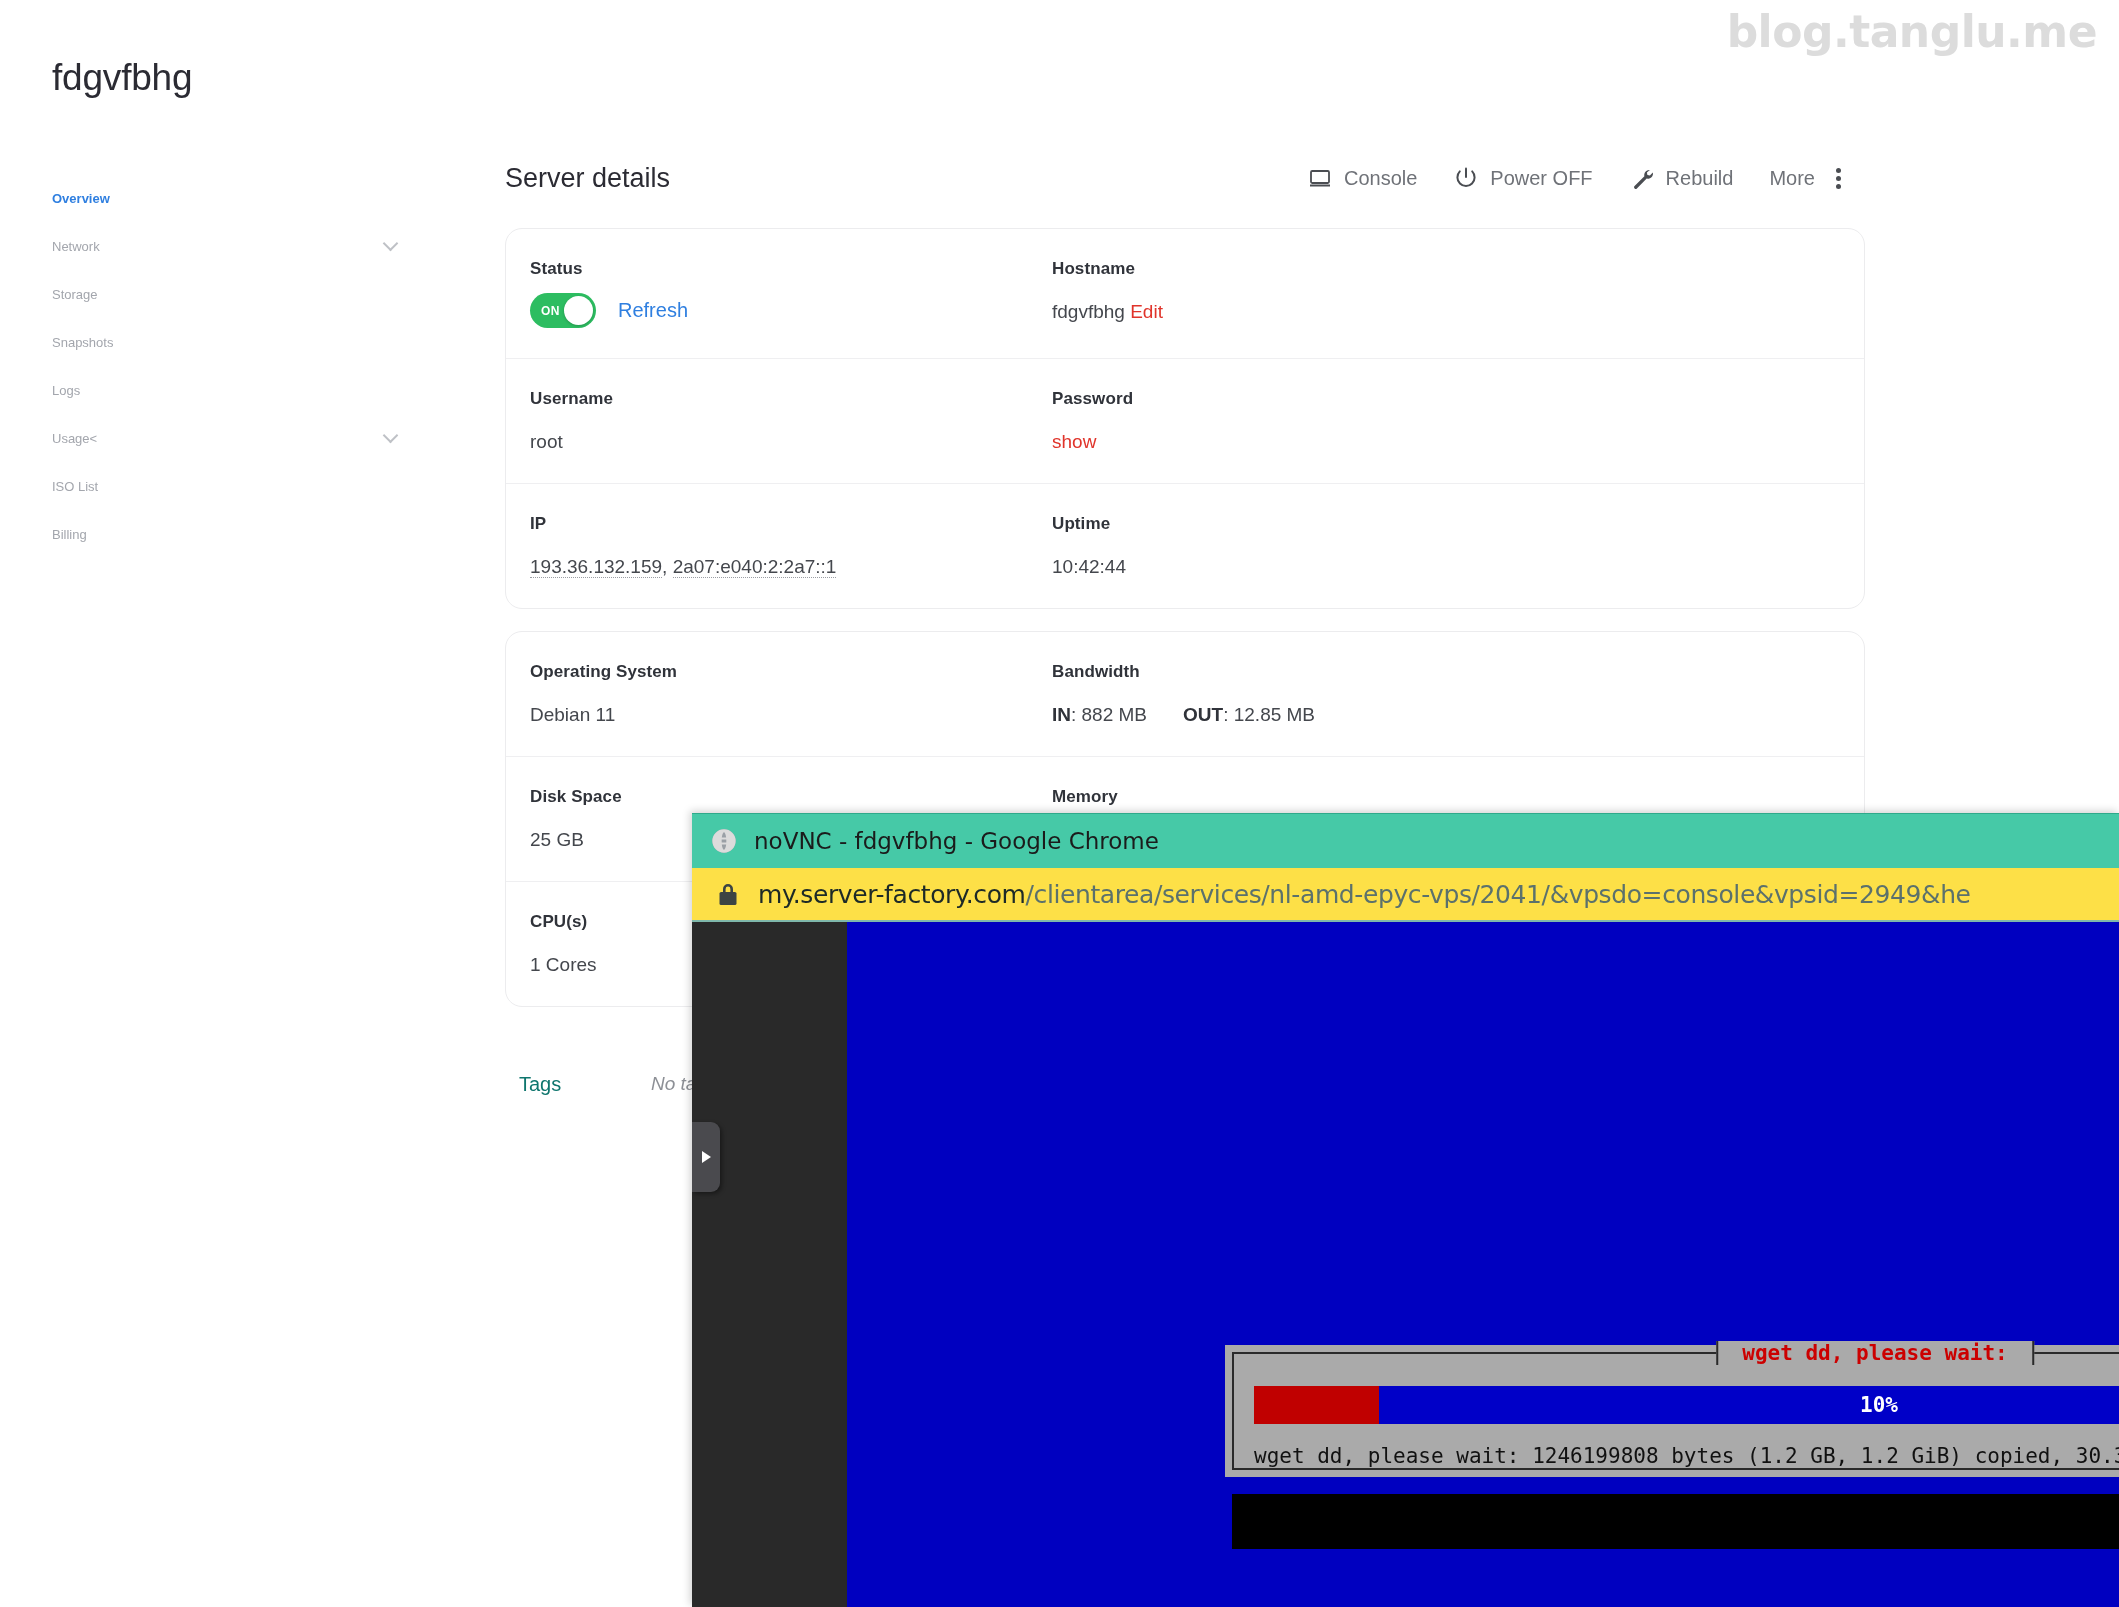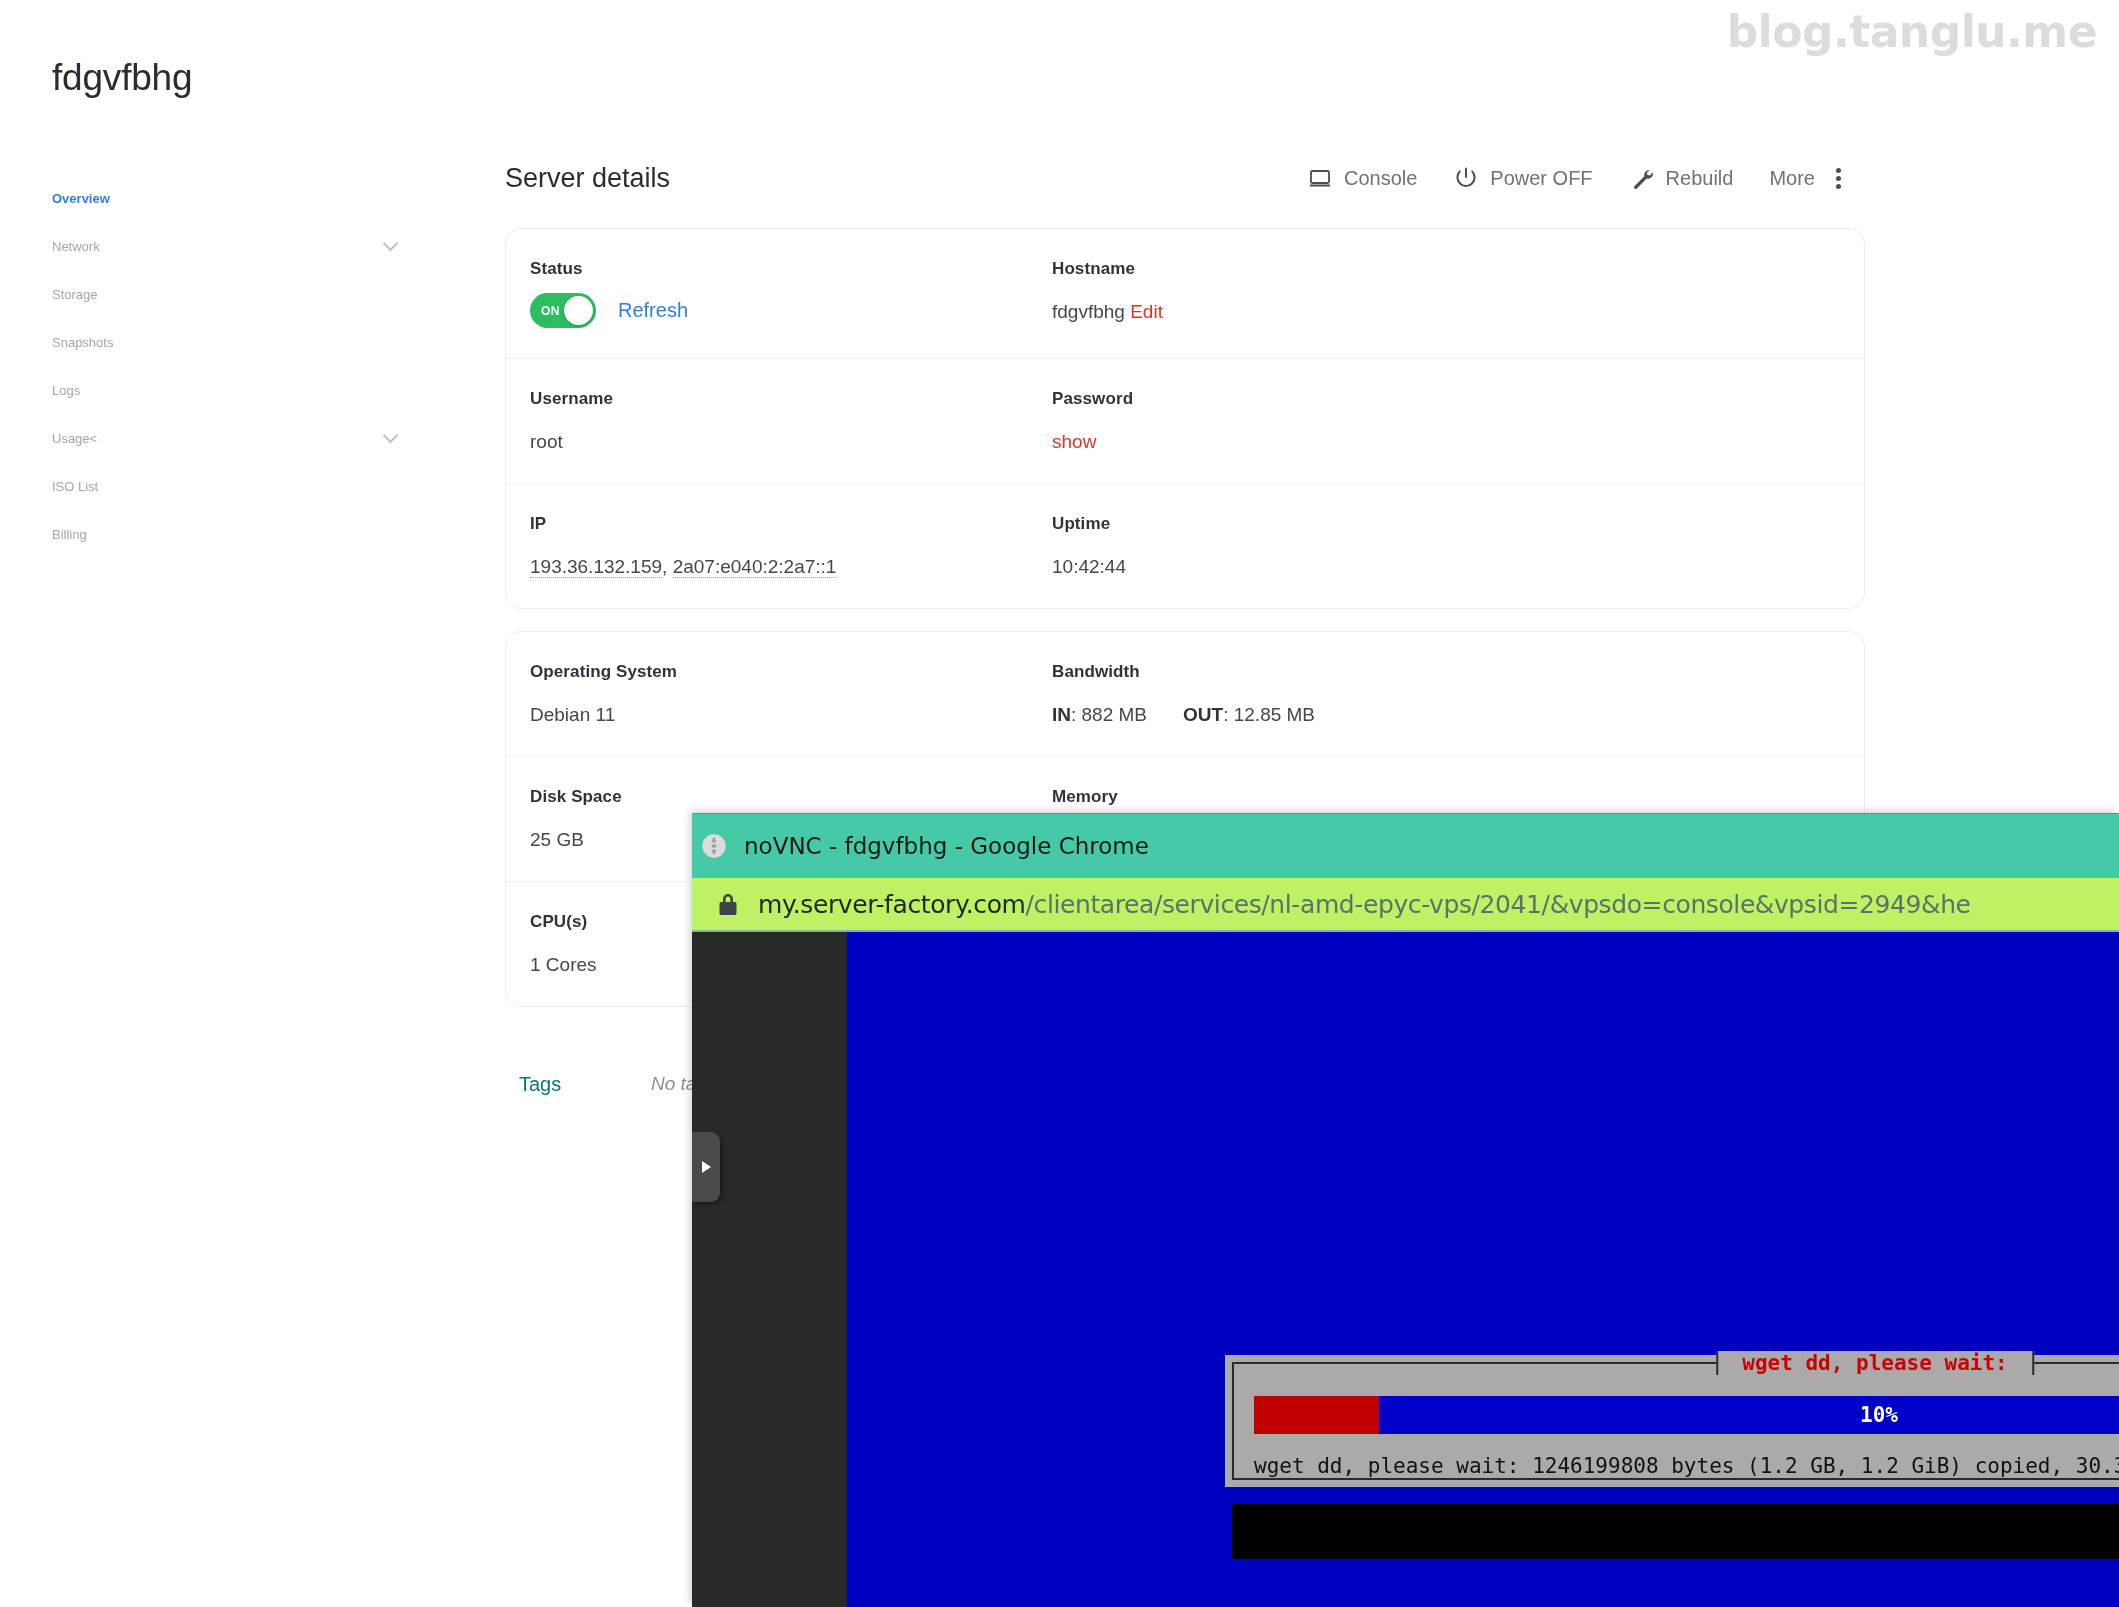--- a/index.html
+++ b/index.html
@@ -103,30 +103,30 @@
   .tags .t-value { font-size: 19px; color: #8d9096; font-style: italic; }
 
   
   .vnc {
     position: absolute; left: 692px; top: 813px;
     width: 1427px; height: 794px;
     box-shadow: -2px -2px 8px rgba(0,0,0,.18);
     overflow: hidden;
   }
   .vnc-title {
-    height: 65px; background: #46c9a7; display: flex; align-items: center;
-    padding-left: 8px; gap: 16px;
+    height: 55px; background: #46c9a7; display: flex; align-items: center;
+    padding-left: 18px; gap: 16px;
     border-top: 1px solid #2faa8b;
   }
   .vnc-title .ttxt {
     font-size: 23px; color: #1b1b1b; font-family: "DejaVu Sans", sans-serif;
   }
   .globe { width: 28px; height: 28px; flex: none; }
   .vnc-url {
-    height: 54px; background: #bef264; display: flex; align-items: center;
+    height: 54px; background: #fde047; display: flex; align-items: center;
     gap: 20px; padding-left: 26px; border-bottom: 2px solid #7fb8ab;
   }
   .lock { width: 20px; height: 25px; flex: none; }
   .urltext {
     font-size: 25px; white-space: nowrap; font-family: "DejaVu Sans", sans-serif;
     letter-spacing: -.4px;
   }
   .urltext .host { color: #1d2a27; }
   .urltext .path { color: #5b716c; }
 

